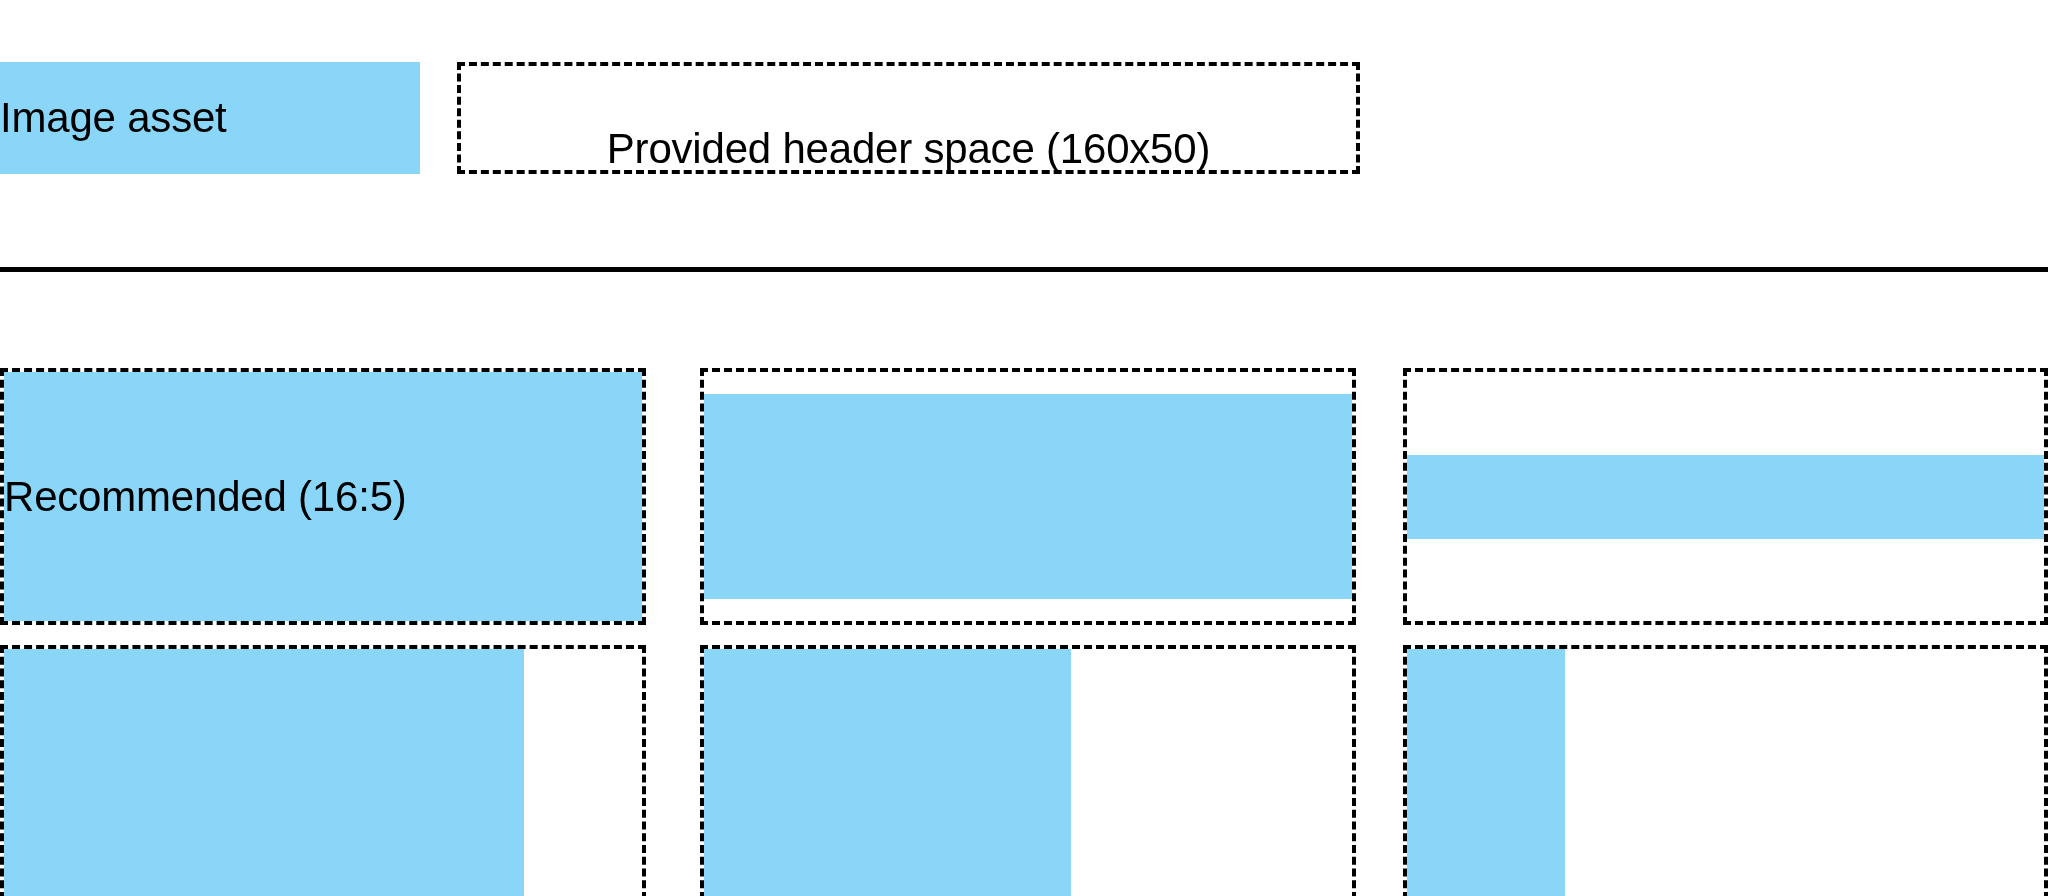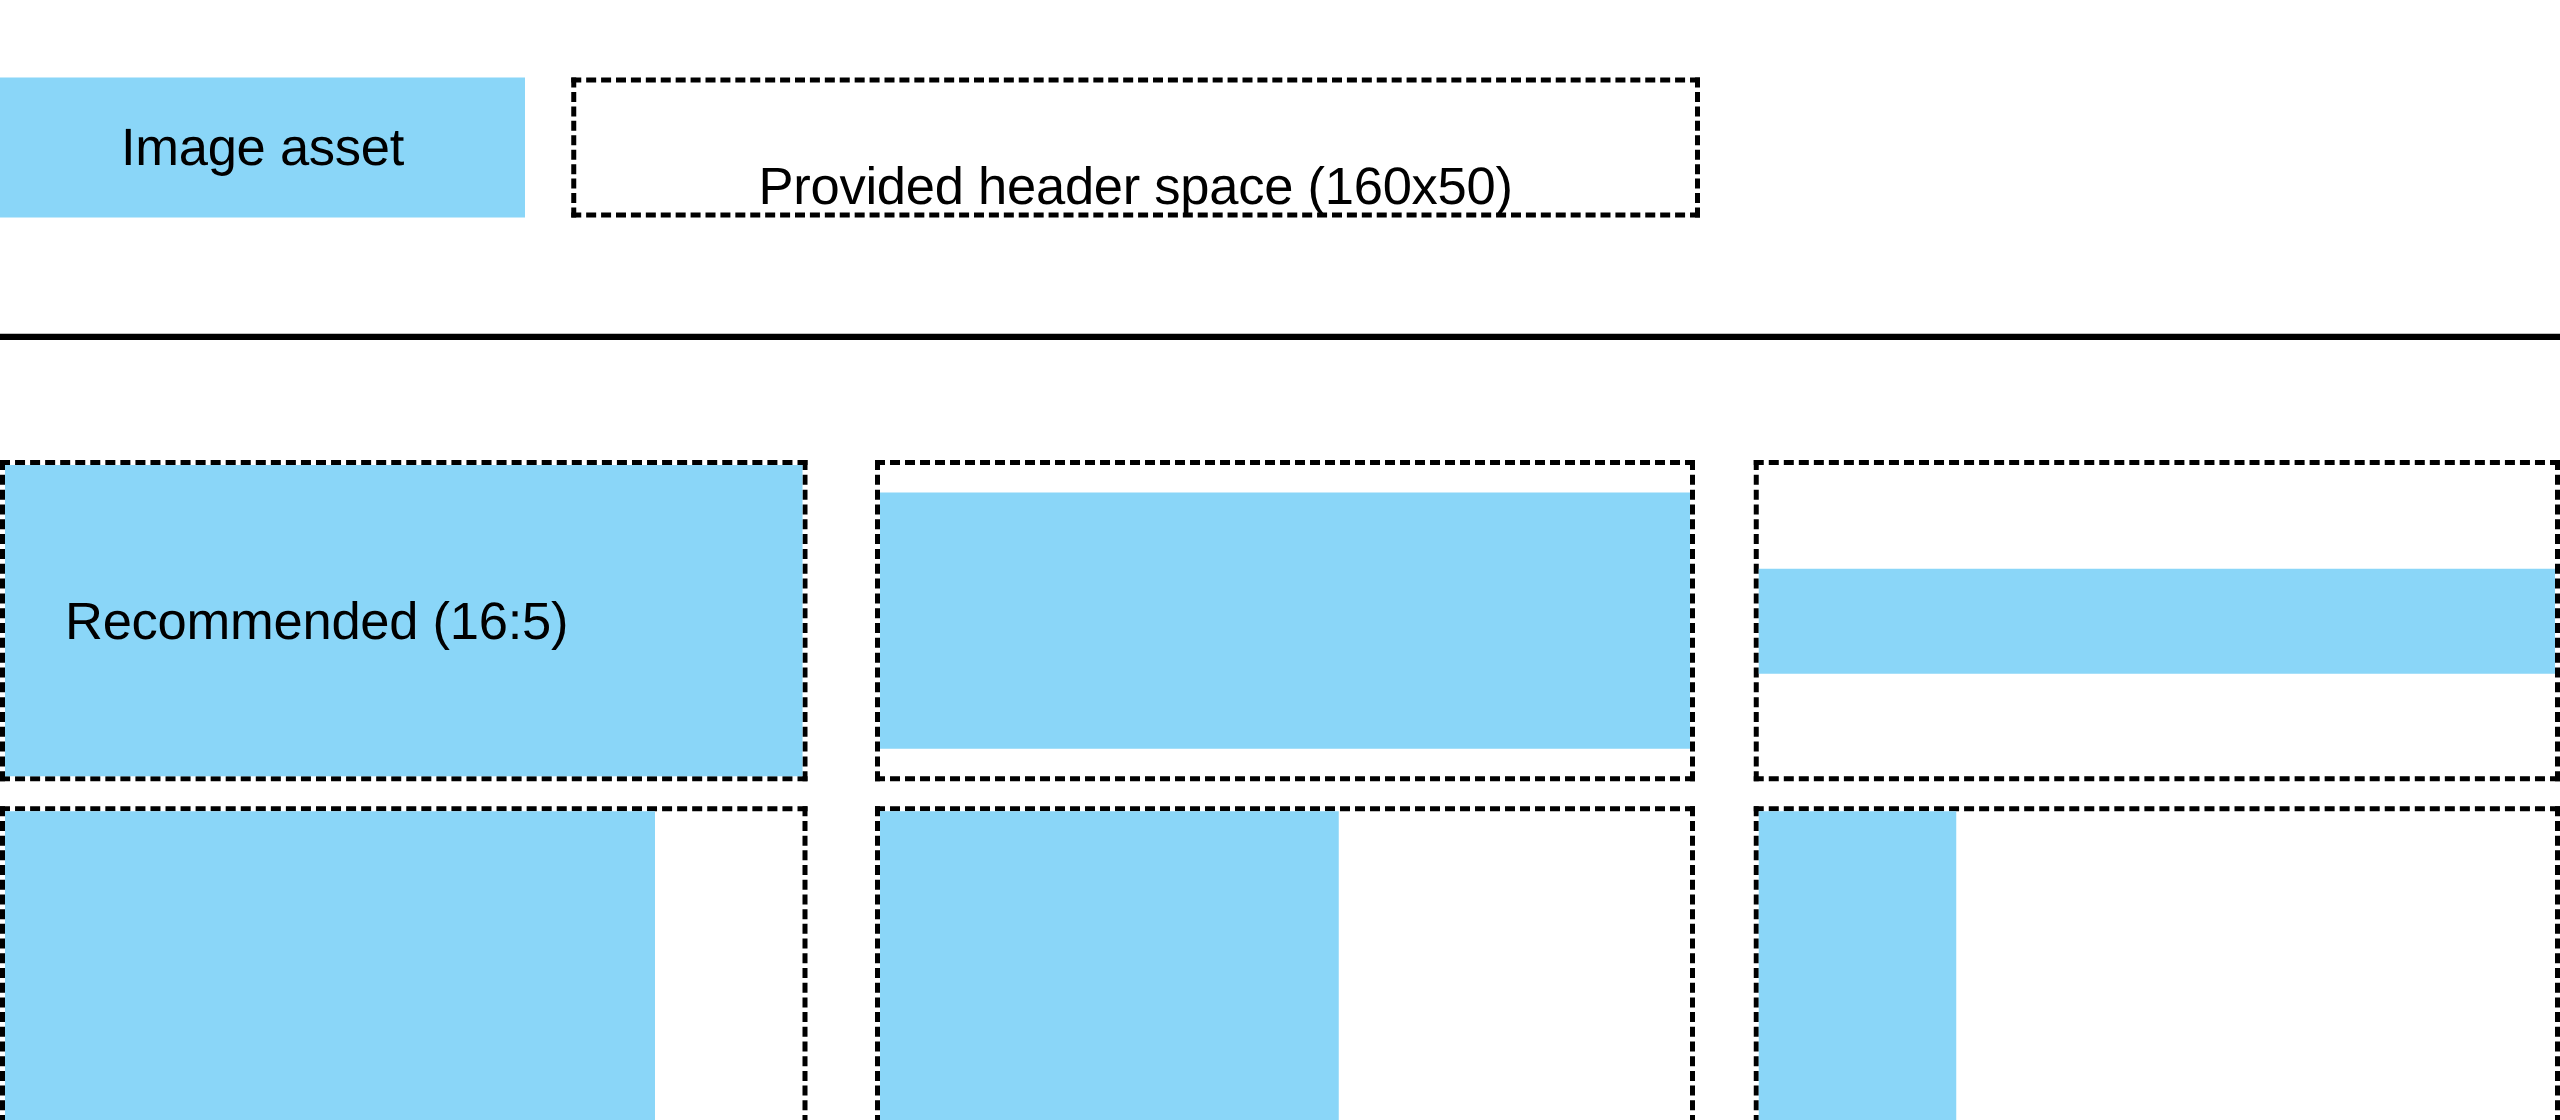--- a/index.html
+++ b/index.html
@@ -32,21 +32,20 @@
     display: flex;
     align-items: stretch;
   }
 
   .legend-swatch {
     width: 420px;
     height: 112px;
     background: #8AD6F8;
     display: flex;
     align-items: center;
-    justify-content: center;
     box-sizing: border-box;
   }
   .legend-swatch .legend-label {
     font-size: 42px;
     line-height: 1;
     letter-spacing: -0.2px;
     color: #000;
   }
 
   .legend-gap { width: 37px; }
@@ -122,21 +121,20 @@
   .art.fill-v   { top: -4px; bottom: -4px; }
   .art.band     { top: 50%;  transform: translateY(-50%); }
 
   
   .art.fill-h   { left: -4px; right: -4px; }
   .art.left-h   { left: -4px; }
 
   .cell-label {
     position: relative;
     z-index: 2;
-    padding-left: 48px;
     font-size: 42px;
     line-height: 1;
     letter-spacing: -0.2px;
     color: #000000;
     white-space: nowrap;
   }
 </style>
 </head>
 <body>
 

